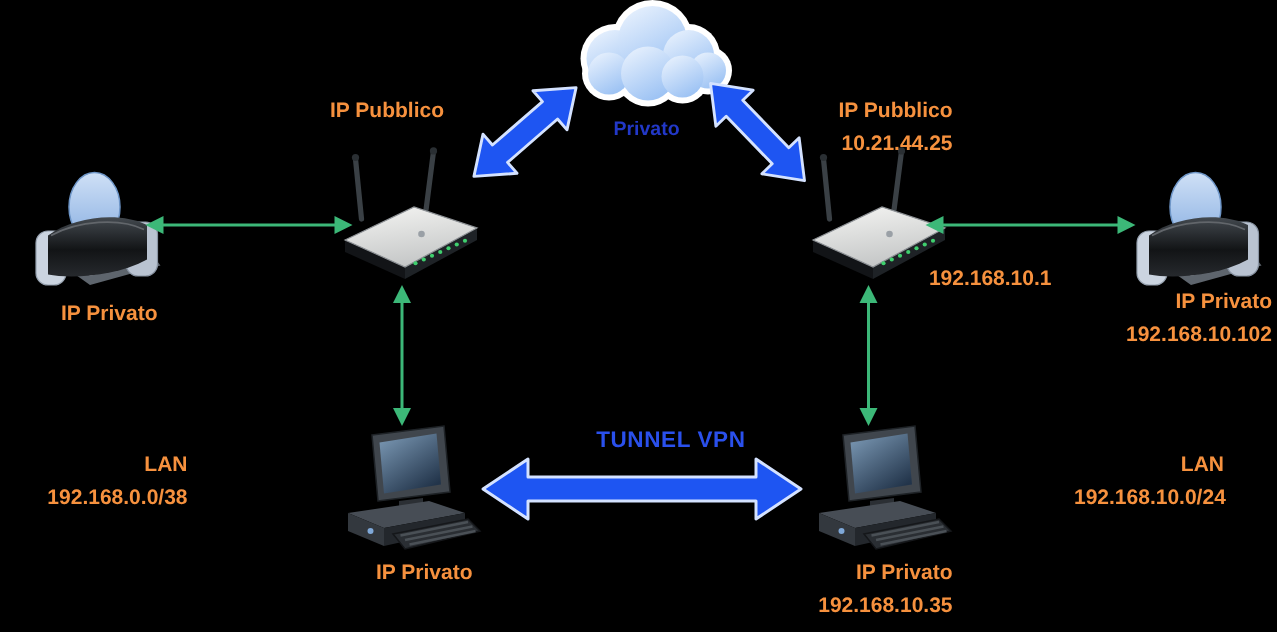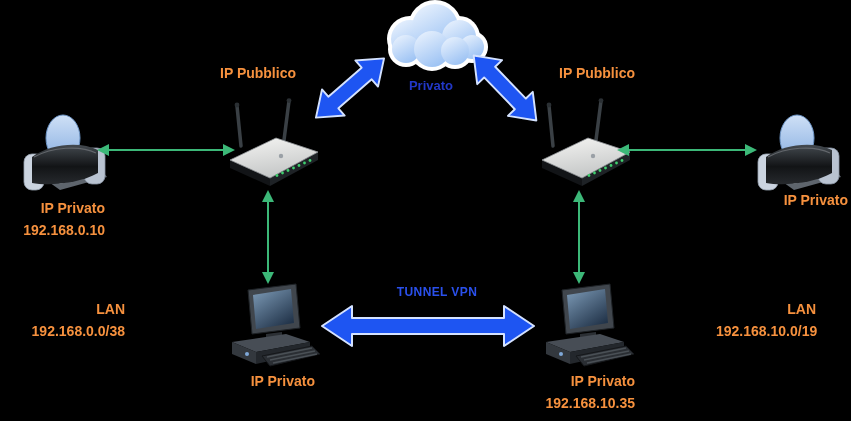--- a/index.html
+++ b/index.html
@@ -10,22 +10,22 @@
   .abs{position:absolute;}
   .lbl{
     position:absolute;text-align:right;color:#F6913E;
     font-weight:bold;font-size:14px;line-height:22px;white-space:nowrap;
   }
   .lbl-blue-internet{
     position:absolute;text-align:center;color:#2238C8;
     font-weight:bold;font-size:13px;white-space:nowrap;
   }
   .lbl-blue-tunnel{
-    position:absolute;text-align:center;color:#2A50EC;
-    font-weight:bold;font-size:12px;letter-spacing:.4px;white-space:nowrap;
+    position:absolute;text-align:right;color:#2A50EC;
+    font-weight:bold;font-size:15px;letter-spacing:.4px;white-space:nowrap;
   }
   svg{display:block;overflow:visible;}
 </style>
 </head>
 <body>
 
 <div id="stage">
 
   <svg width="0" height="0" style="position:absolute" aria-hidden="true">
     <defs>
@@ -198,38 +198,40 @@
   <svg class="abs" style="left:318px;top:304px" width="220" height="44" viewBox="0 0 220 44">
     <polygon points="4,22 34,2 34,14 186,14 186,2 216,22 186,42 186,30 34,30 34,42" fill="#1E55F2" stroke="#D4E2FF" stroke-width="2" stroke-linejoin="round"></polygon>
   </svg>
   <div class="lbl-blue-tunnel" style="left:377px;top:285px;width:120px">TUNNEL VPN</div>
 
   <div class="lbl" style="left:196px;top:62px;width:100px">
     <div>IP Pubblico</div>
   </div>
   <div class="lbl" style="left:5px;top:197px;width:100px">
     <div>IP Privato</div>
-    <div>192.168.0.10</div>
   </div>
   <div class="lbl" style="left:25px;top:298px;width:100px">
     <div>LAN</div>
     <div>192.168.0.0/38</div>
   </div>
   <div class="lbl" style="left:215px;top:370px;width:100px">
     <div>IP Privato</div>
   </div>
 
   <div class="lbl" style="left:535px;top:62px;width:100px">
     <div>IP Pubblico</div>
-  </div>
+    <div>10.21.44.25</div>
+  </div>
+  <div class="lbl" style="left:613px;top:174px;width:88px">192.168.10.1</div>
   <div class="lbl" style="left:743px;top:189px;width:105px">
     <div>IP Privato</div>
+    <div>192.168.10.102</div>
   </div>
   <div class="lbl" style="left:716px;top:298px;width:100px">
     <div>LAN</div>
-    <div>192.168.10.0/19</div>
+    <div>192.168.10.0/24</div>
   </div>
   <div class="lbl" style="left:535px;top:370px;width:100px">
     <div>IP Privato</div>
     <div>192.168.10.35</div>
   </div>
 
 </div>
 
 </body></html>

